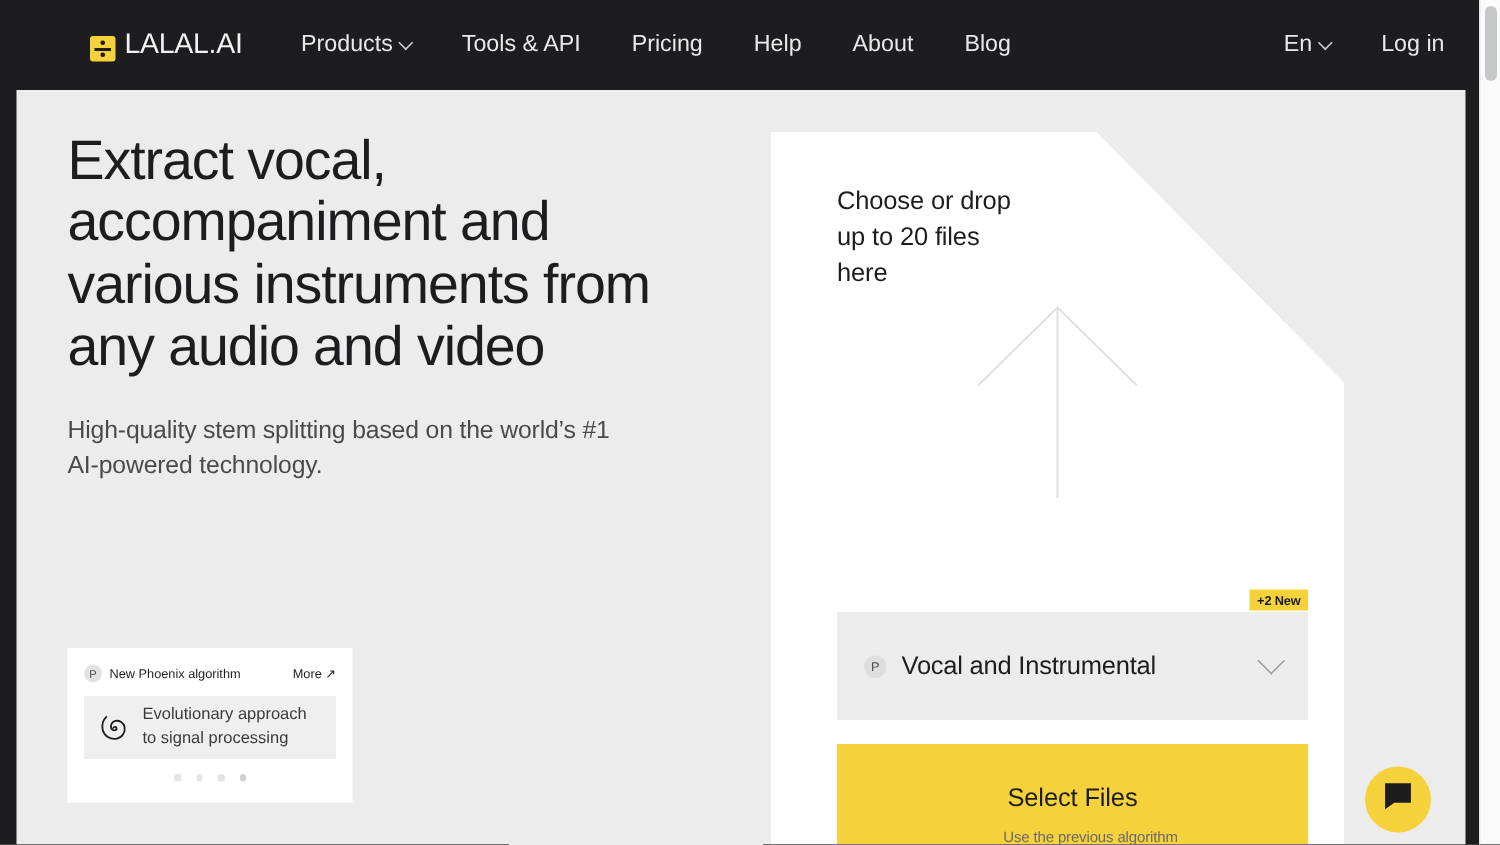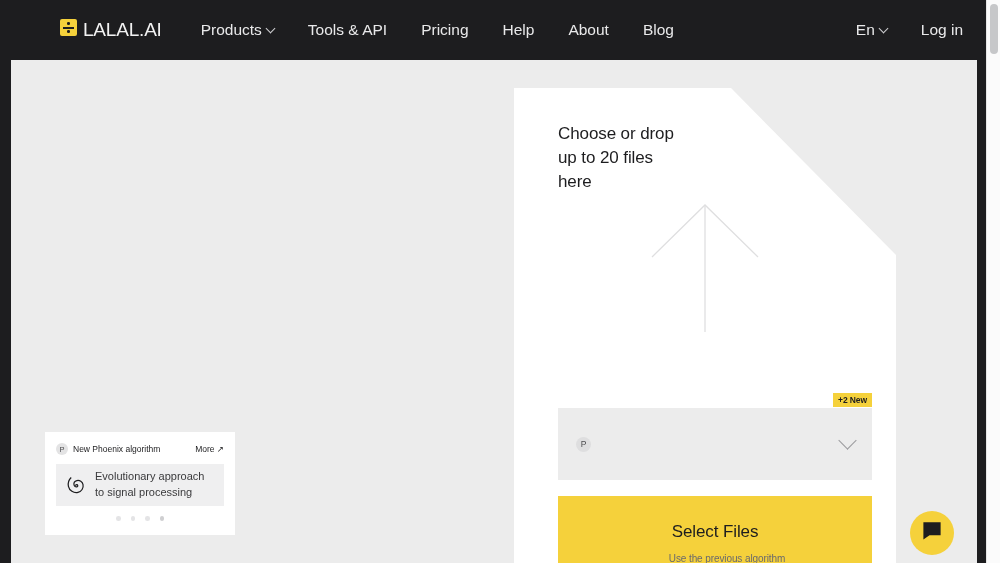--- a/index.html
+++ b/index.html
@@ -38,21 +38,21 @@
     position: absolute;
     top: 0; left: 0;
     width: 986px; height: 60px;
     background: #1d1d1f;
     display: flex;
     align-items: center;
     padding: 0 0 0 12px;
   }
   .nav-left { display: flex; align-items: center; gap: 0; }
   .brand {
-    display: flex; align-items: flex-start; gap: 6px;
+    display: flex; align-items: flex-end; gap: 6px;
     margin-right: 22px;
     cursor: pointer;
     padding-left: 48px;
   }
   .brand-mark {
     width: 17px; height: 17px;
     background: #f5d13b;
     border-radius: 2px;
     position: relative;
     flex: none;
@@ -313,20 +313,24 @@
       <div class="nav-item">
         <span>En</span>
         <span class="caret"></span>
       </div>
       <div class="nav-item">Log in</div>
     </div>
   </nav>
 
   <div id="page">
 
+    <div id="hero">
+      <h1 id="headline">Extract vocal, accompaniment and various instruments from any audio and video</h1>
+      <p id="subhead">High-quality stem splitting based on the world’s #1 AI-powered technology.</p>
+    </div>
 
     <div id="promo-card">
       <div class="promo-head">
         <span class="p-badge">P</span>
         <span>New Phoenix algorithm</span>
         <span class="promo-more">More ↗</span>
       </div>
       <div class="promo-body">
         <span class="spiral">
           <svg viewBox="0 0 24 24" width="21" height="21" fill="none" stroke="#1d1d1f" stroke-width="1.4">
@@ -355,20 +359,21 @@
 
       <div id="upload-arrow">
         <svg viewBox="0 0 110 128" width="110" height="128" fill="none" stroke="#dfdfe0" stroke-width="1.3">
           <path d="M55 1 L55 128"></path>
           <path d="M2 53 L55 1 L108 53"></path>
         </svg>
       </div>
 
       <div id="stem-select">
         <span class="p-badge">P</span>
+        <span id="stem-label">Vocal and Instrumental</span>
         <span id="stem-chevron"></span>
         <span id="new-badge">+2 New</span>
       </div>
 
       <button id="select-files-btn">Select Files</button>
     </div>
 
     <div id="options">
       <div class="opt-row">
         <span class="lbl">Use the previous algorithm</span>

